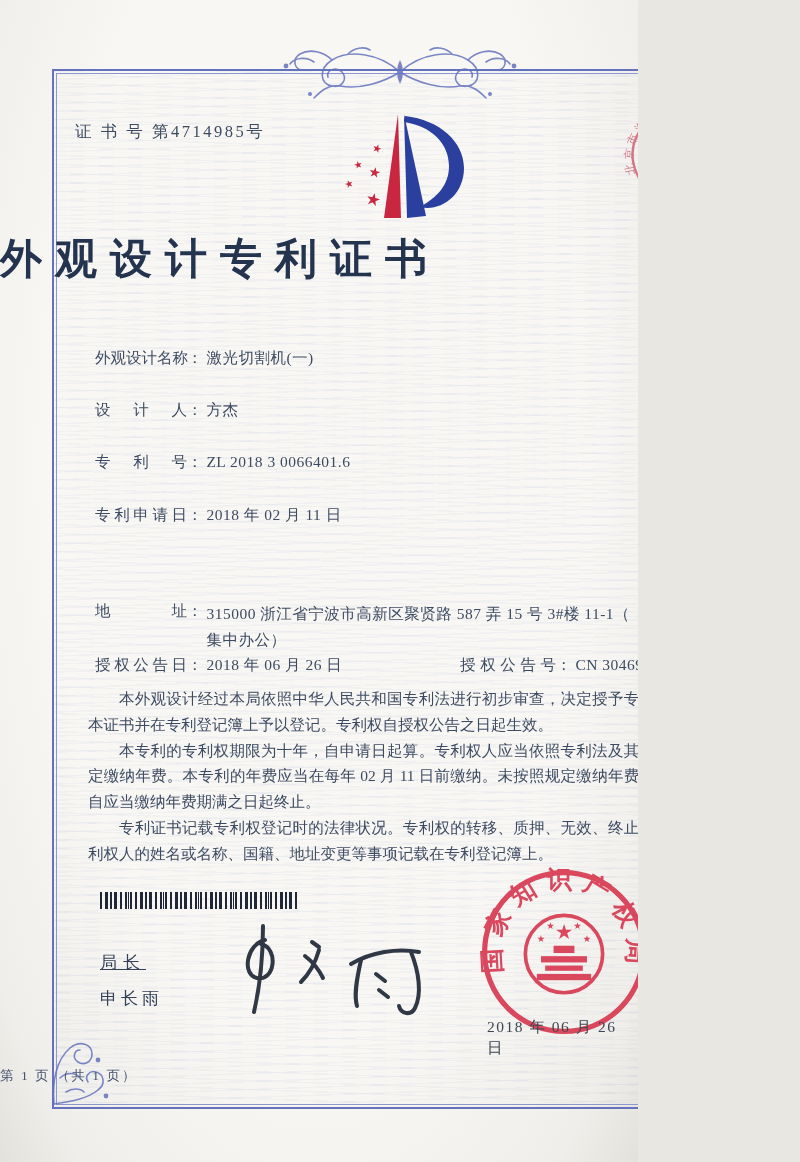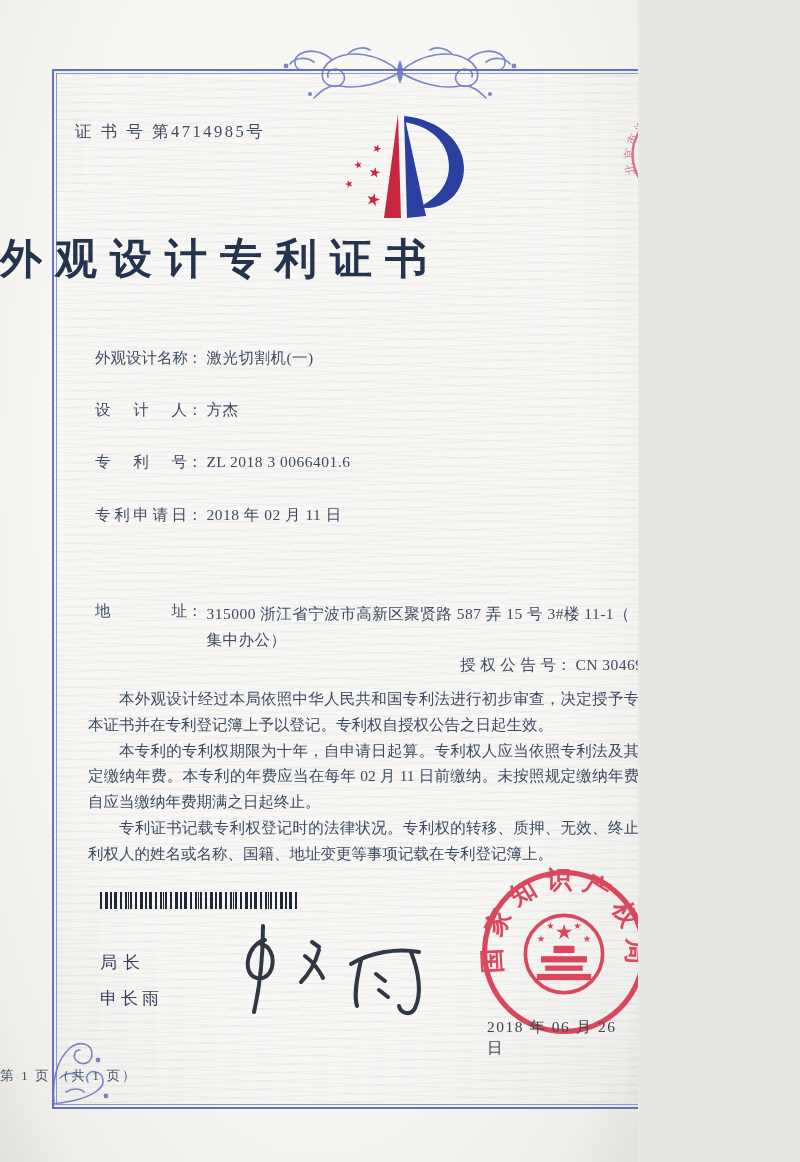--- a/index.html
+++ b/index.html
@@ -23,21 +23,21 @@
   .addr-val{display:inline-block;vertical-align:top;white-space:normal;width:555px;line-height:26px;}
   .frow-right{position:absolute;left:460px;font-size:15.5px;color:#3d4b61;white-space:nowrap;}
   .flabel-r{display:inline-block;width:96px;text-align:justify;text-align-last:justify;vertical-align:top;}
   .body-text{position:absolute;left:88px;top:686px;width:630px;font-size:15.5px;line-height:25.8px;
              color:#3d4b61;text-align:justify;}
   .body-text p{margin:0;text-indent:2em;}
   .barcode{position:absolute;left:100px;top:892px;width:200px;height:17px;
     background-image:
       repeating-linear-gradient(90deg,#202838 0 2px,transparent 2px 5px),
       repeating-linear-gradient(90deg,#202838 0 1px,transparent 1px 7px);}
-  .director-title{left:100px;top:951px;font-size:17px;letter-spacing:6px;color:#32405a;}
+  .director-title{left:100px;top:951px;font-size:17px;letter-spacing:6px;color:#32405a;text-decoration:underline;}
   .director-name{left:100px;top:987px;font-size:17px;letter-spacing:4px;color:#32405a;}
   .sig{position:absolute;left:213px;top:912px;}
   .seal{position:absolute;left:470px;top:858px;opacity:0.92;}
   .seal-date{left:487px;top:1017px;font-size:15.5px;letter-spacing:1.5px;color:#3f4550;z-index:5;}
   .stamp{position:absolute;left:620px;top:99px;transform:rotate(-10deg);opacity:0.85;}
   .logo{position:absolute;left:328px;top:104px;}
   .footer{position:absolute;left:0;top:1067px;width:740px;text-align:left;font-size:13.5px;
           letter-spacing:2px;color:#46546e;}
   .ornament-top{position:absolute;left:228px;top:42px;}
   .corner-bl{position:absolute;left:46px;top:1038px;}
@@ -135,20 +135,24 @@
     <span class="flabel">专利号</span><span>：</span>
     <span class="fvalue">ZL 2018 3 0066401.6</span>
   </div>
   <div class="frow" style="top:505px">
     <span class="flabel">专利申请日</span><span>：</span>
     <span class="fvalue">2018 年 02 月 11 日</span>
   </div>
   <div class="frow" style="top:601px">
     <span class="flabel">地址</span><span>：</span>
     <span class="fvalue addr-val"><span>315000 浙江省宁波市高新区聚贤路 587 弄 15 号 3#楼 11-1（</span><br><span>集中办公）</span></span>
+  </div>
+  <div class="frow" style="top:655px">
+    <span class="flabel">授权公告日</span><span>：</span>
+    <span class="fvalue">2018 年 06 月 26 日</span>
   </div>
   <div class="frow-right" style="top:655px">
     <span class="flabel-r">授权公告号</span><span>：</span>
     <span class="fvalue">CN 304699723 S</span>
   </div>
 
   <div class="body-text">
     <p>本外观设计经过本局依照中华人民共和国专利法进行初步审查，决定授予专利权，颁发本证书并在专利登记簿上予以登记。专利权自授权公告之日起生效。</p>
     <p>本专利的专利权期限为十年，自申请日起算。专利权人应当依照专利法及其实施细则规定缴纳年费。本专利的年费应当在每年 02 月 11 日前缴纳。未按照规定缴纳年费的，专利权自应当缴纳年费期满之日起终止。</p>
     <p>专利证书记载专利权登记时的法律状况。专利权的转移、质押、无效、终止、恢复和专利权人的姓名或名称、国籍、地址变更等事项记载在专利登记簿上。</p>

